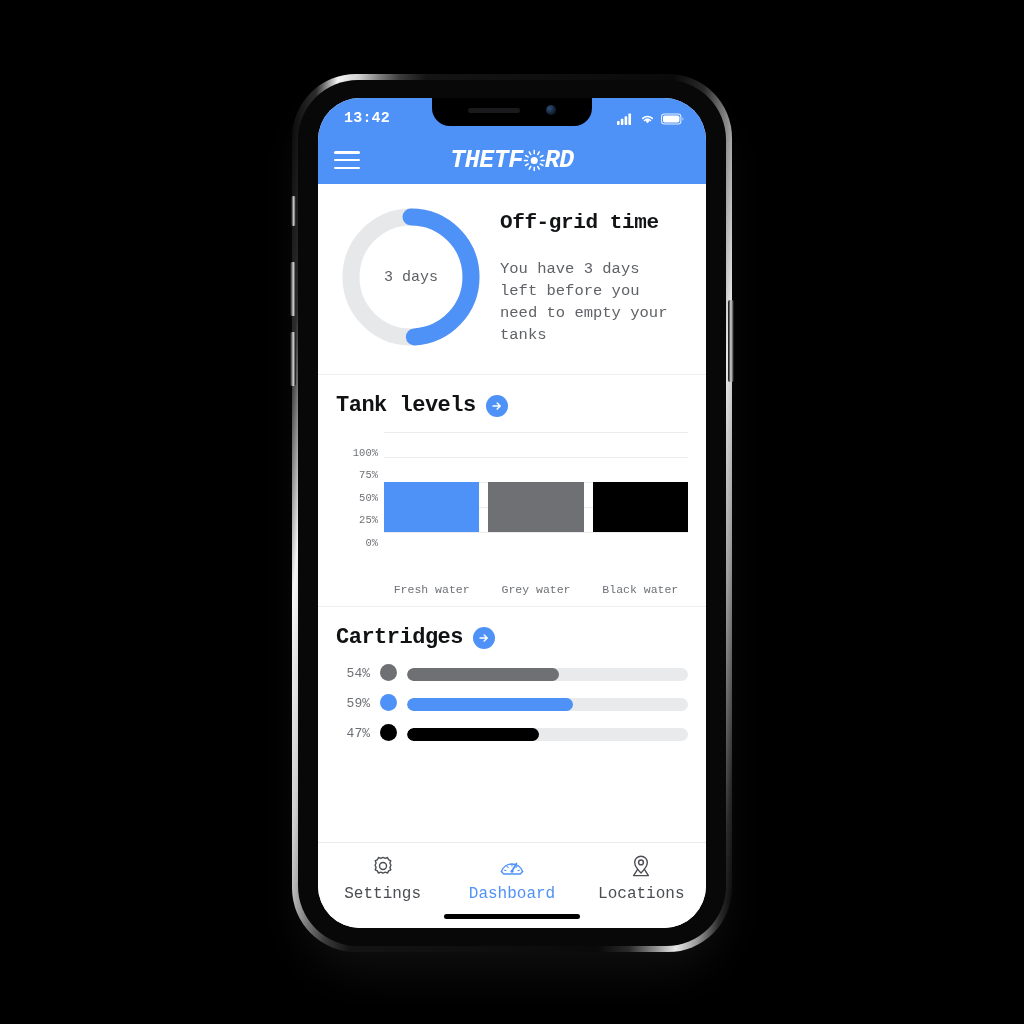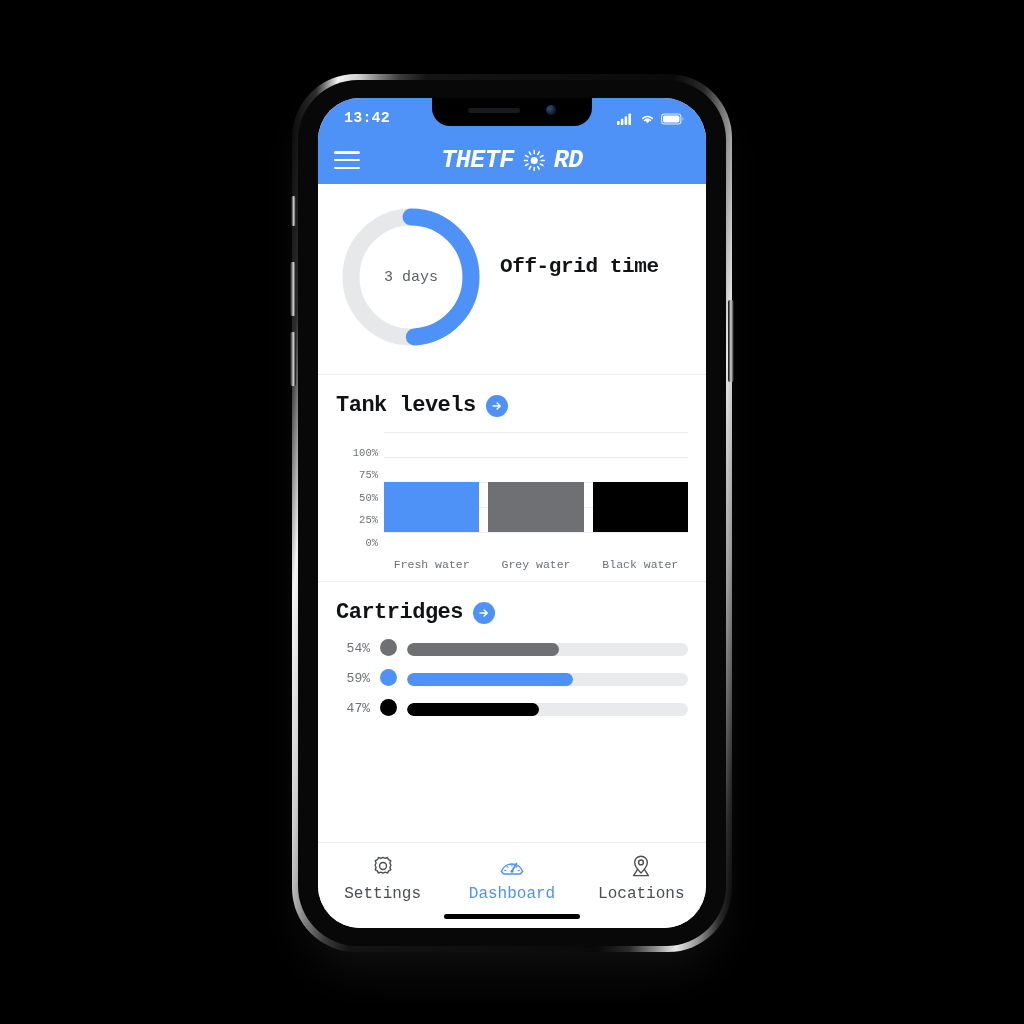--- a/index.html
+++ b/index.html
@@ -167,21 +167,20 @@
     position: absolute;
     left: 50%; top: 50%;
     transform: translate(-50%, -50%);
     display: flex;
     align-items: center;
     color: #fff;
     font-size: 25px;
     font-weight: bold;
     font-style: italic;
     letter-spacing: -0.5px;
-    gap: 9px;
   }
   .brand-burst { margin: 0 0px; display: inline-flex; }
 
   
   .content { background: #fff; }
 
   .divider { height: 1px; background: #eceef0; }
 
   
   .offgrid {
@@ -238,21 +237,21 @@
   .bars {
     position: absolute; left: 0; right: 0; bottom: 0; top: 0;
     display: flex; align-items: flex-end; gap: 9px;
   }
   .bar-col { flex: 1; height: 100%; display: flex; align-items: flex-end; }
   .bar { width: 100%; }
   .x-labels {
     display: flex; gap: 9px; margin-left: 44px; padding-left: 4px; margin-top: 6px;
   }
   .x-label {
-    flex: 1; text-align: center; font-size: 11.5px; color: #6d7075;
+    flex: 1; text-align: center; font-size: 11.5px; color: #6d7075; margin-top: 25px;
   }
 
   
   .cart-row {
     display: flex; align-items: flex-end; gap: 10px; margin-bottom: 13px;
   }
   .cart-pct {
     width: 34px; text-align: right; font-size: 13px; color: #6d7075;
   }
   .cart-dot { width: 17px; height: 17px; border-radius: 50%; flex: 0 0 17px; }
@@ -361,20 +360,21 @@
       <div class="offgrid">
         <div class="donut-wrap">
           <svg width="150" height="150" viewBox="0 0 150 150">
             <circle cx="75" cy="75" r="60" fill="none" stroke="#e7e8ea" stroke-width="17"></circle>
             <circle id="donut-arc" cx="75" cy="75" r="60" fill="none" stroke="#4f92f7" stroke-width="17" stroke-linecap="round" transform="rotate(-90 75 75)" stroke-dasharray="184.72564803107983 376.99111843077515"></circle>
           </svg>
           <div class="donut-label">3 days</div>
         </div>
         <div class="offgrid-text">
           <div class="offgrid-title">Off-grid time</div>
+          <div class="offgrid-desc">You have 3 days left before you need to empty your tanks</div>
         </div>
       </div>
 
       <div class="divider"></div>
 
       <div class="section">
         <div class="section-head">
           <div class="section-title">Tank levels</div>
           <div class="arrow-btn">
             <svg width="12" height="12" viewBox="0 0 14 14">

